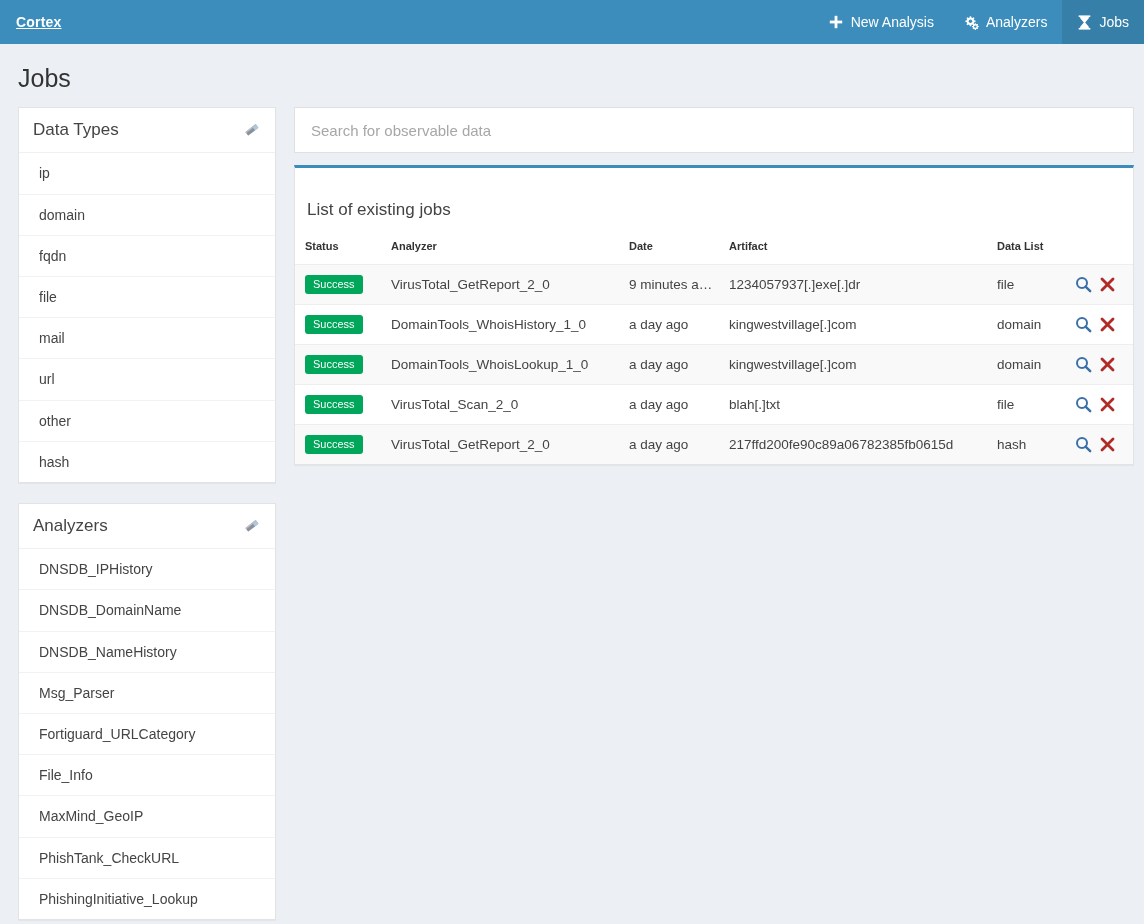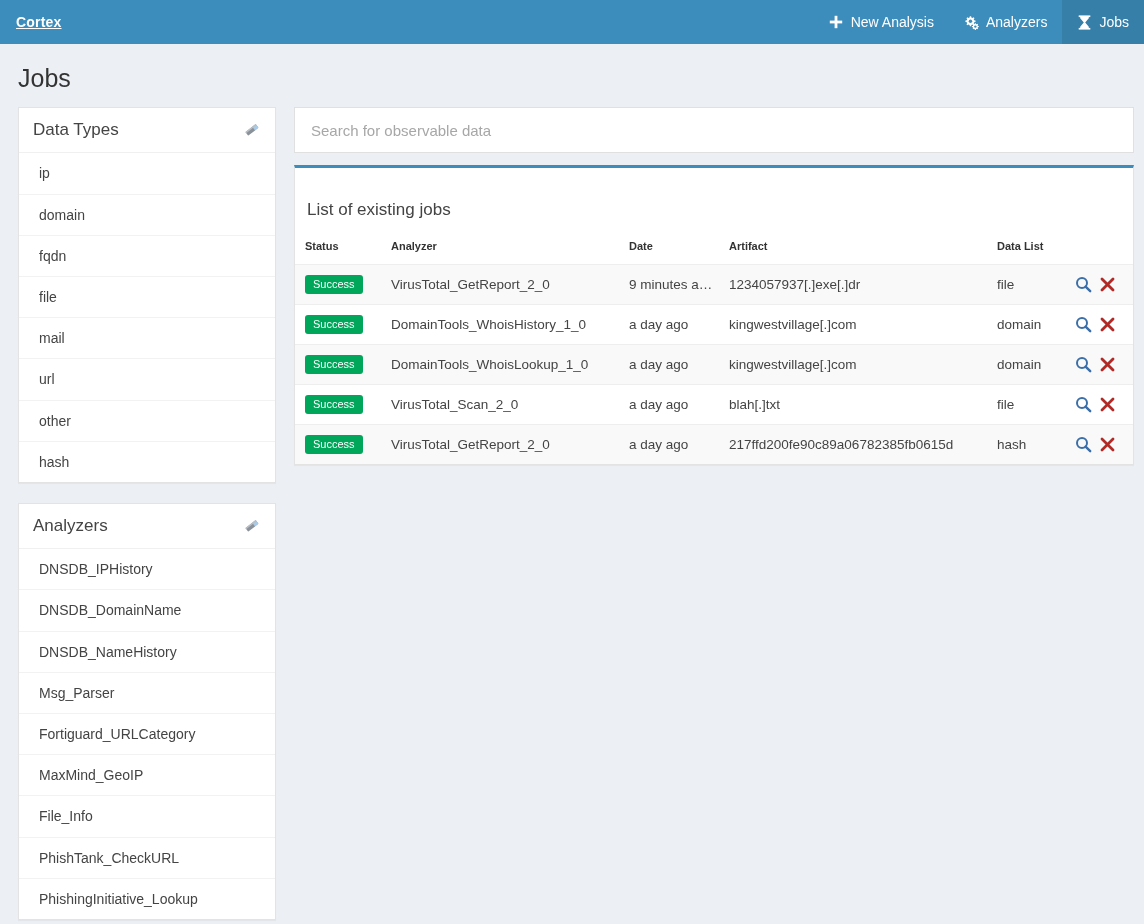--- a/index.html
+++ b/index.html
@@ -293,22 +293,22 @@
             </g>
           </svg>
         </span>
       </div>
       <ul class="list">
         <li>DNSDB_IPHistory</li>
         <li>DNSDB_DomainName</li>
         <li>DNSDB_NameHistory</li>
         <li>Msg_Parser</li>
         <li>Fortiguard_URLCategory</li>
+        <li>File_Info</li>
         <li>MaxMind_GeoIP</li>
-        <li>File_Info</li>
         <li>PhishTank_CheckURL</li>
         <li>PhishingInitiative_Lookup</li>
 
       </ul>
     </div>
 
   </div>
 
   <div class="col-right">
 

